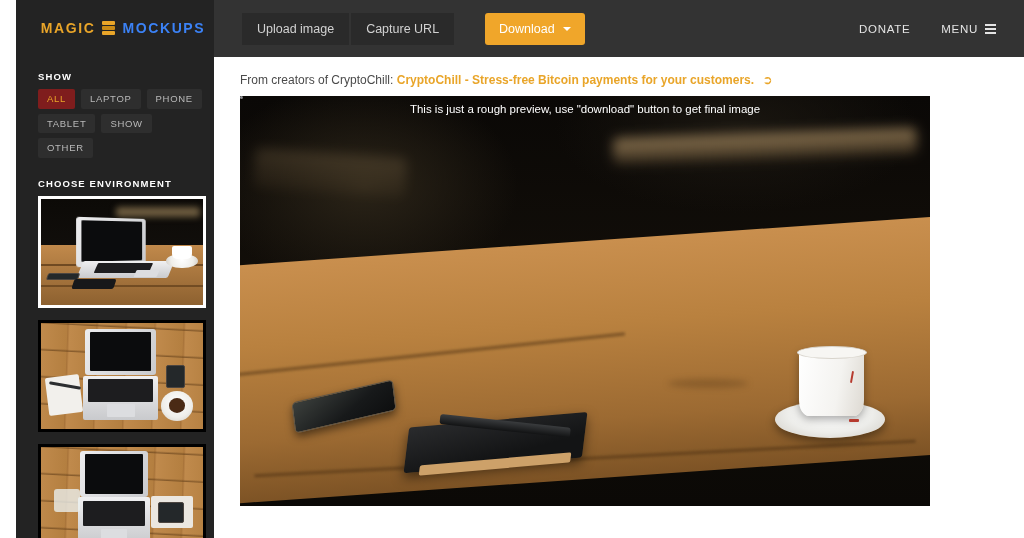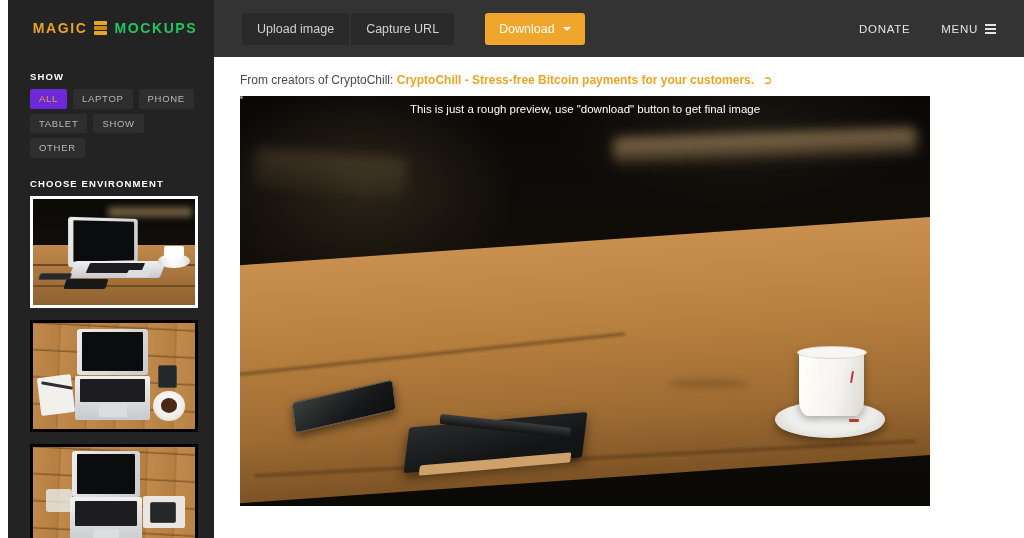--- a/index.html
+++ b/index.html
@@ -7,21 +7,21 @@
   html, body {
     width: 1024px; height: 538px;
     overflow: hidden;
     background: #ffffff;
     font-family: "Liberation Sans", sans-serif;
   }
   #app { position: relative; width: 1024px; height: 538px; }
 
   
   #sidebar {
-    position: absolute; left: 8px; top: 0;
+    position: absolute; left: 16px; top: 0;
     width: 214px; height: 538px;
     background: #232323;
     overflow: hidden;
   }
   #sidebar-scroll-track {
     position: absolute; right: 0; top: 0;
     width: 5px; height: 538px;
     background: #2e2e2e;
   }
   #sidebar-scroll-thumb {
@@ -30,21 +30,21 @@
     background: #3e3e3e;
   }
   #logo {
     height: 56px;
     display: flex; align-items: center; justify-content: center;
     gap: 7px;
     letter-spacing: 1.6px;
     font-size: 14px; font-weight: bold;
   }
   #logo .logo-magic { color: #e9a529; }
-  #logo .logo-mockups { color: #22c55e; }
+  #logo .logo-mockups { color: #3b82f6; }
   #logo .logo-mark {
     display: inline-block; width: 13px; height: 15px;
     position: relative;
   }
   #logo .logo-mark i {
     position: absolute; left: 0; width: 13px; height: 4px;
     background: #e9a529; border-radius: 1px; display: block;
   }
   #logo .logo-mark i:nth-child(1){ top: 0; }
   #logo .logo-mark i:nth-child(2){ top: 5px; background:#c98a16; }
@@ -68,21 +68,21 @@
     color: #b9b9b9;
     font-size: 9.5px;
     letter-spacing: 0.7px;
     padding: 5px 9px 5px 9px;
     border: none;
     border-radius: 2px;
     cursor: pointer;
     font-family: "Liberation Sans", sans-serif;
     line-height: 1;
   }
-  .chip.active { background: #6d28d9; color: #e9a529; }
+  .chip.active { background: #7f1d1d; color: #e9a529; }
 
   #env-section { padding-top: 20px; }
   #env-list {
     padding: 0 24px 0 22px;
     display: flex; flex-direction: column; gap: 12px;
   }
   .thumb {
     position: relative;
     width: 168px; height: 112px;
     border: 3px solid transparent;

